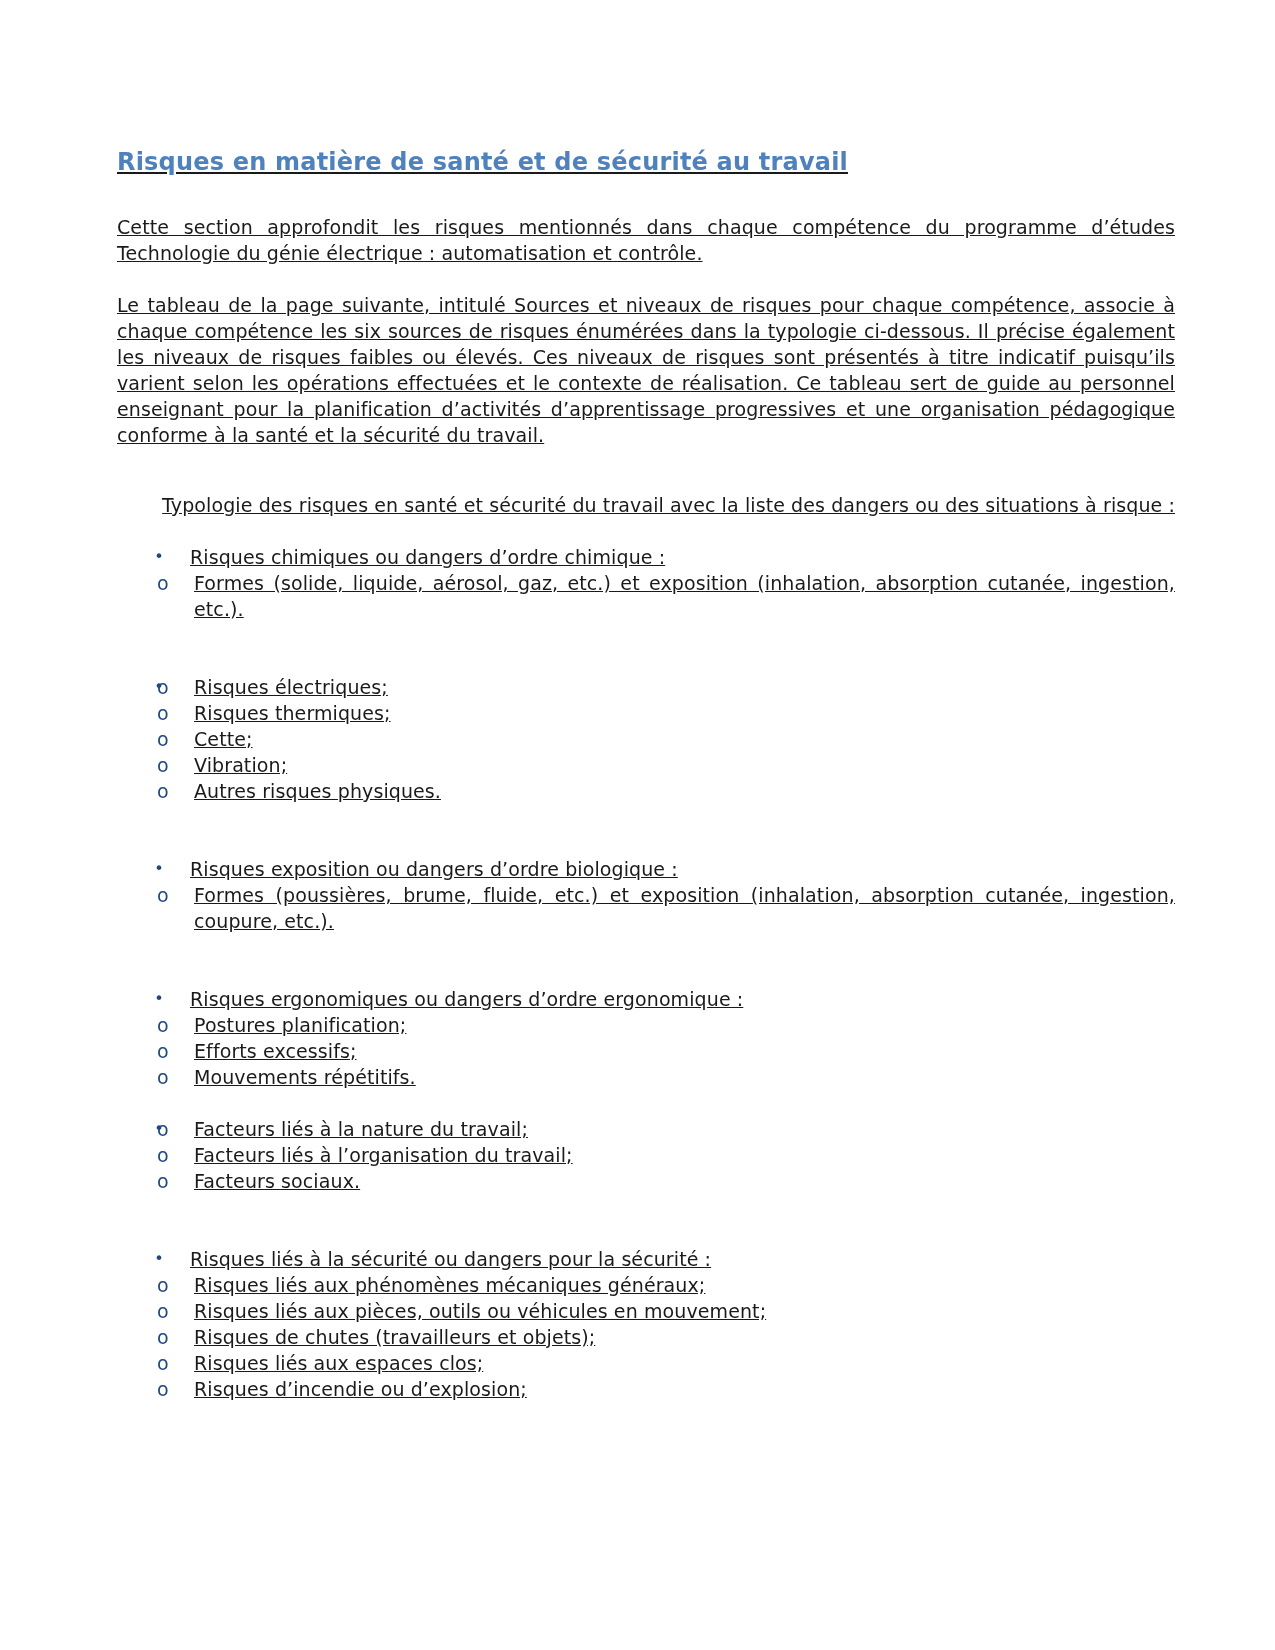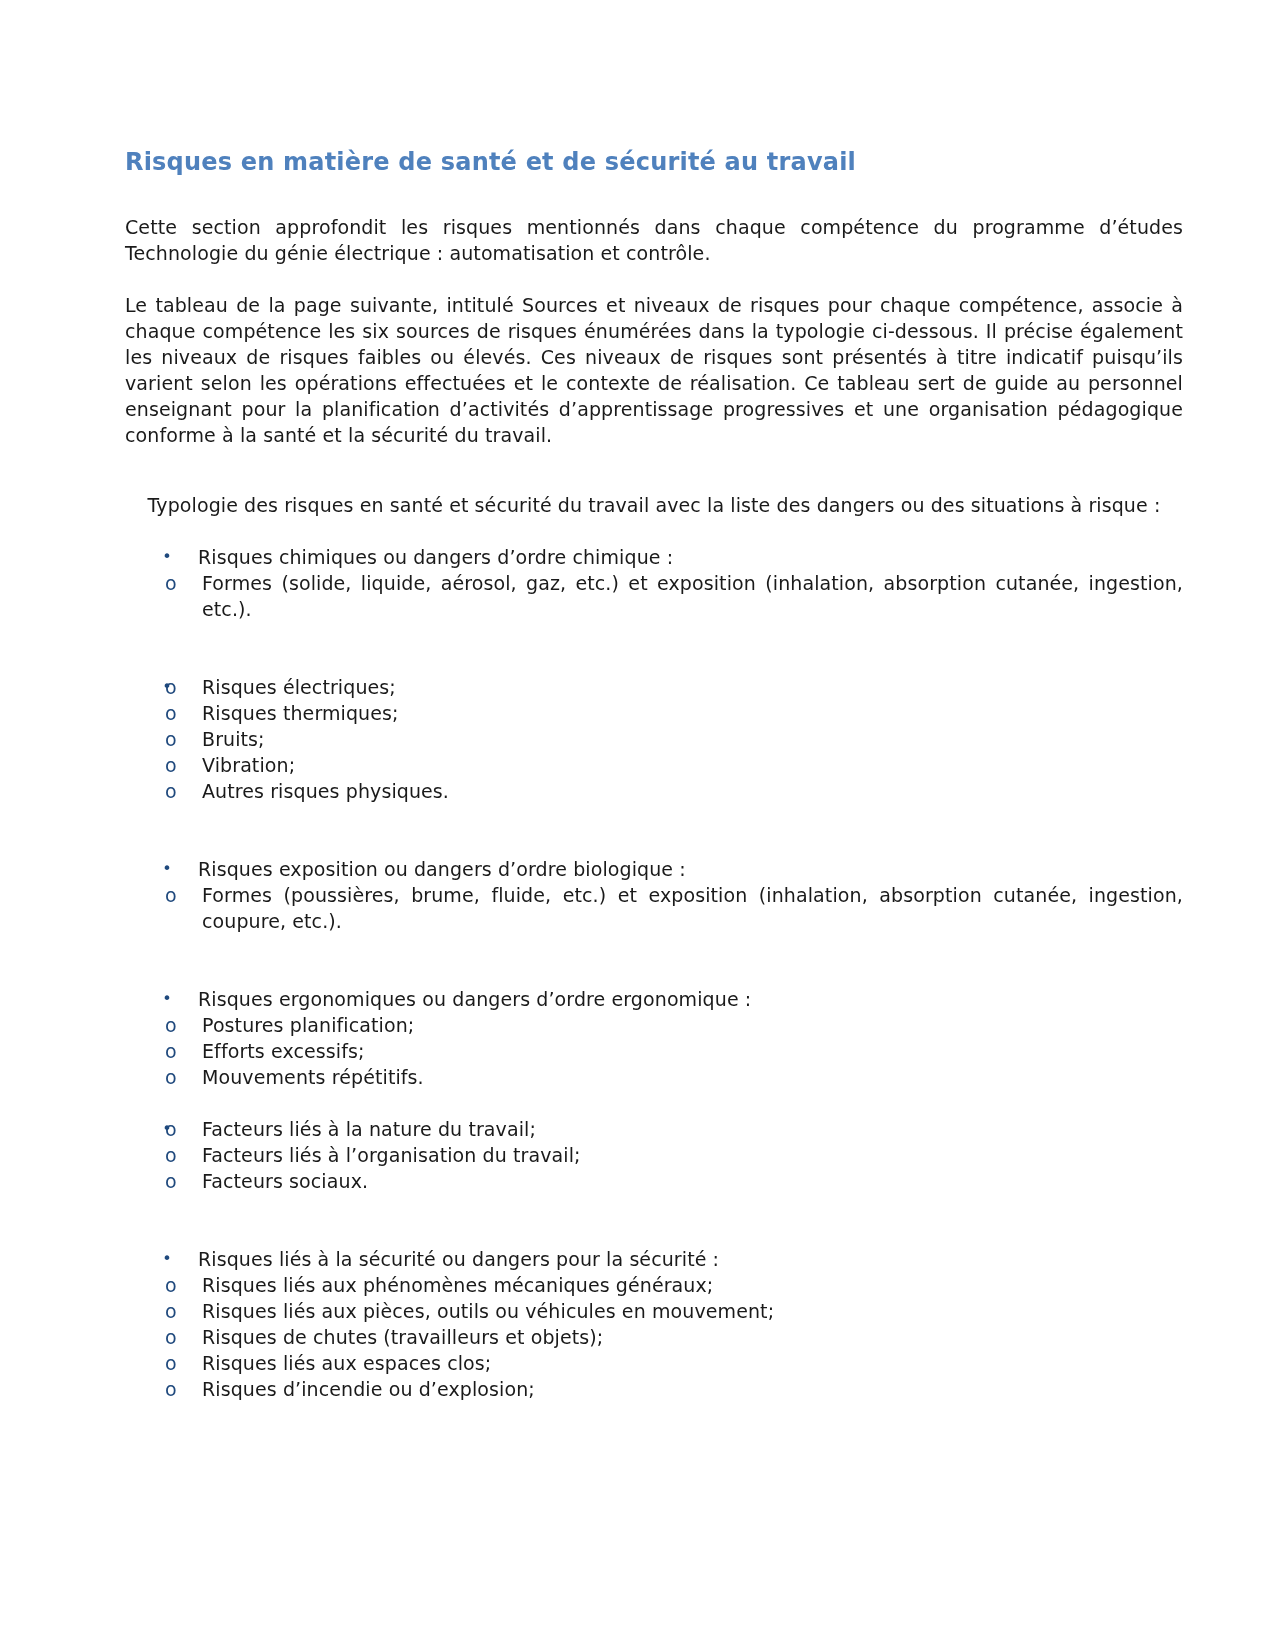--- a/index.html
+++ b/index.html
@@ -1,30 +1,30 @@
 <!DOCTYPE html>
 <html><head>
 <meta charset="utf-8">
 <style>
   html, body { margin: 0; padding: 0; background: #ffffff; }
   body { width: 1275px; height: 1650px; position: relative; overflow: hidden; }
   .page {
-    position: absolute; left: 125px; top: 146px; width: 1058px;
+    position: absolute; left: 117px; top: 146px; width: 1058px;
     font-family: "DejaVu Sans", sans-serif; color: #1a1a1a;
-    font-size: 19px; line-height: 26px; letter-spacing: 0.1px;
+    font-size: 19px; line-height: 26px; letter-spacing: 0.1px; text-decoration: underline;
   }
   .title {
     font-family: "DejaVu Sans", sans-serif; font-weight: bold;
     color: #4f81bd; font-size: 24px; line-height: 32px; margin: 0 0 6px 0;
     letter-spacing: 0.2px;
   }
   p { margin: 0; text-align: justify; }
   .p1 { margin-bottom: 26px; margin-top: 36px; }
   .p2 { margin-bottom: 44px; }
-  .p3 { margin-bottom: 26px; text-align: center; white-space: nowrap; }
+  .p3 { margin-bottom: 26px; text-align: right; white-space: nowrap; }
   ul.cats { list-style: none; margin: 0; padding: 0; }
   li.cat { position: relative; padding-left: 73px; margin-bottom: 52px; }
   li.cat.tight { margin-bottom: 26px; }
   .cat-bullet {
     position: absolute; left: 37px; top: 0; width: 10px; text-align: center;
     color: #1f497d; font-size: 16px;
   }
   ul.subs { list-style: none; margin: 0; padding: 0; }
   li.sub { position: relative; padding-left: 40px; text-align: justify; left: -0px; }
   .sub-bullet {
@@ -59,21 +59,21 @@
         <li class="sub">
           <span class="sub-bullet">o</span>
           <span>Risques électriques;</span>
         </li>
         <li class="sub">
           <span class="sub-bullet">o</span>
           <span>Risques thermiques;</span>
         </li>
         <li class="sub">
           <span class="sub-bullet">o</span>
-          <span>Bruits;</span>
+          <span>Cette;</span>
         </li>
         <li class="sub">
           <span class="sub-bullet">o</span>
           <span>Vibration;</span>
         </li>
         <li class="sub">
           <span class="sub-bullet">o</span>
           <span>Autres risques physiques.</span>
         </li>
       </ul>

